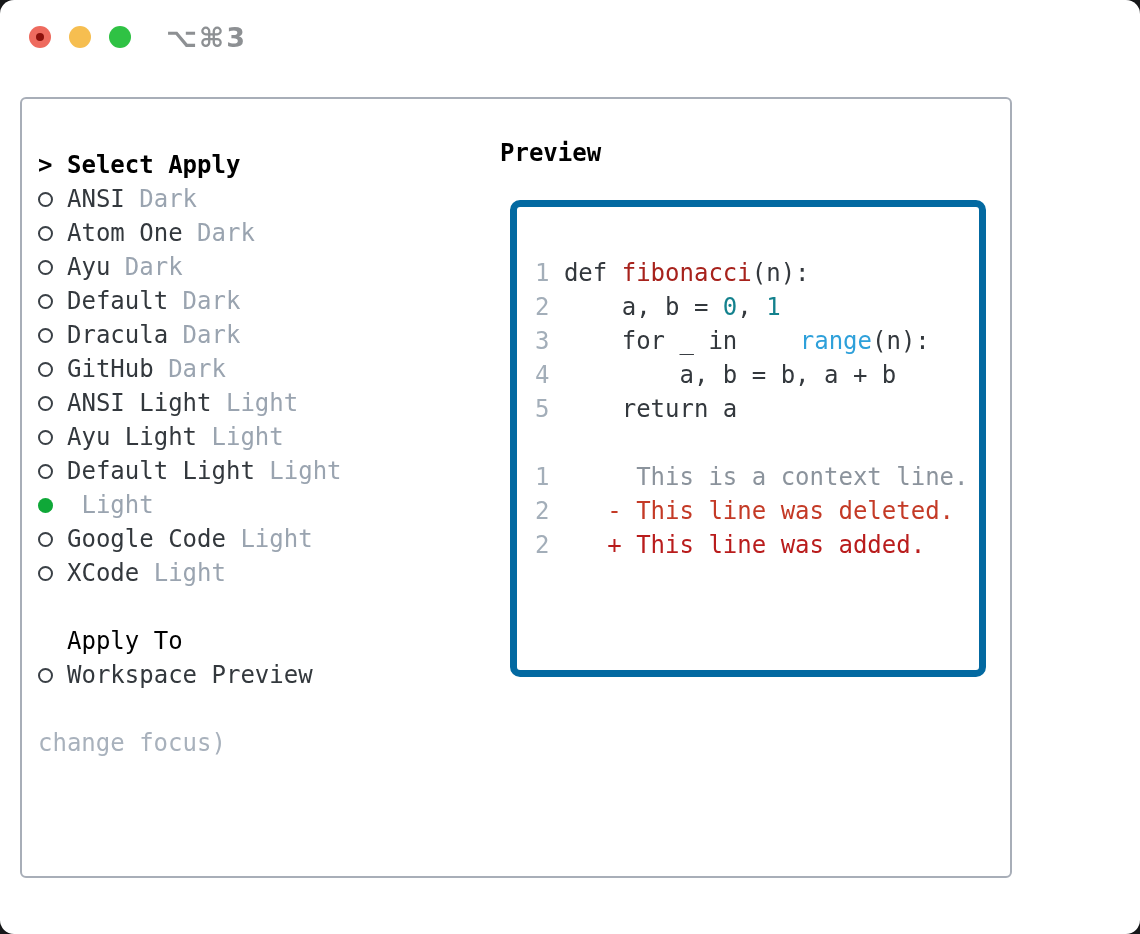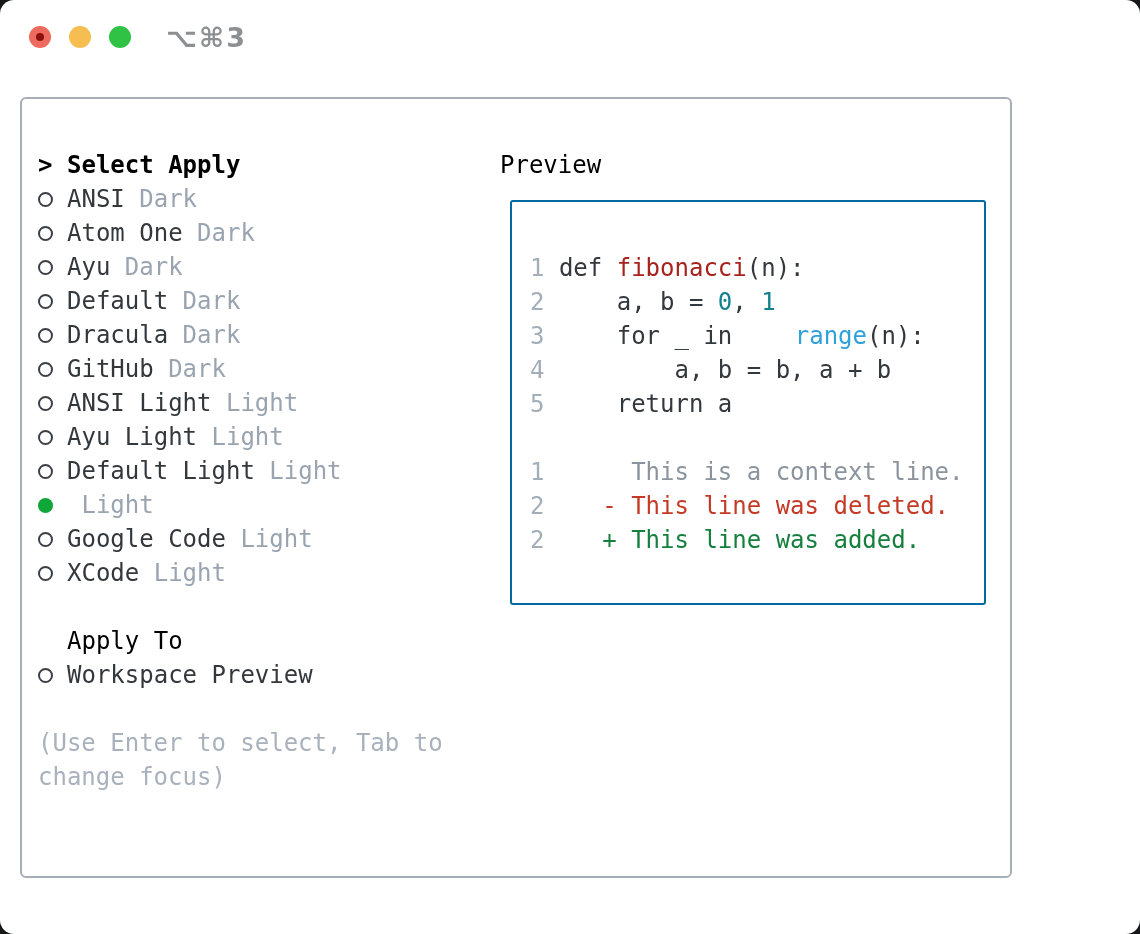--- a/index.html
+++ b/index.html
@@ -51,44 +51,44 @@
   .radio.on { border: none; background: #0fa838; }
   .hdr { font-weight: bold; color: #000000; }
   .subhdr { color: #000000; }
   .item-label { color: #33383d; }
   .sel .item-label { color: #0fa838; }
   .tag { color: #9aa4b0; }
   .spacer { height: 34px; }
   .help { color: #a8b1bc; white-space: pre; height: 34px; line-height: 34px; }
   
   .preview-title {
-    position: absolute; left: 500px; top: 148px;
+    position: absolute; left: 500px; top: 136px;
     height: 34px; line-height: 34px;
-    font-size: 24px; font-weight: normal; color: #000000; text-align: center;
+    font-size: 24px; font-weight: bold; color: #000000; text-align: center;
   }
   .preview-box {
     position: absolute; left: 510px; top: 200px;
-    width: 476px; height: 405px;
-    border: 2px solid #0369a1; border-radius: 3px;
+    width: 476px; height: 477px;
+    border: 7px solid #0369a1; border-radius: 10px;
     box-sizing: border-box; background: #ffffff;
     overflow: hidden;
   }
   .code {
     position: absolute; left: 18px; top: 49px;
     font-size: 24px; line-height: 34px; white-space: pre;
   }
   .code-line { height: 34px; }
   .ln      { color: #a3aeb9; }
   .t-plain { color: #33383d; }
   .t-func  { color: #a7221c; }
   .t-num   { color: #13818d; }
   .t-builtin { color: #2ea0da; margin-left: 48px; }
   .t-ctx   { color: #8b939c; }
   .t-del   { color: #c43a26; }
-  .t-add   { color: #15803d; }
+  .t-add   { color: #b91c1c; }
 </style>
 </head>
 <body>
 
 <div class="window">
 
   <div class="traffic red"></div>
   <div class="traffic yellow"></div>
   <div class="traffic green"></div>
   <div class="win-title">⌥⌘3</div>
@@ -116,21 +116,20 @@
       </div>
     <div class="spacer"></div>
     <div class="row">
       <span class="marker"></span>
       <span class="subhdr">Apply To</span>
     </div>
     <div id="apply-list">
         <div class="row"><span class="marker"><span class="radio"></span></span><span class="item-label">Workspace Preview</span></div>
       </div>
     <div class="spacer"></div>
-    <div class="help">(Use Enter to select, Tab to</div>
     <div class="help">change focus)</div>
   </div>
 
   <div class="preview-title">Preview</div>
   <div class="preview-box">
     <div class="code" id="code"><div class="code-line"><span class="ln">1 </span><span class="t-plain">def </span><span class="t-func">fibonacci</span><span class="t-plain">(n):</span></div><div class="code-line"><span class="ln">2 </span><span class="t-plain">    a, b = </span><span class="t-num">0</span><span class="t-plain">, </span><span class="t-num">1</span></div><div class="code-line"><span class="ln">3 </span><span class="t-plain">    for _ in </span><span class="t-builtin">range</span><span class="t-plain">(n):</span></div><div class="code-line"><span class="ln">4 </span><span class="t-plain">        a, b = b, a + b</span></div><div class="code-line"><span class="ln">5 </span><span class="t-plain">    return a</span></div><div class="code-line"><span class="ln">  </span></div><div class="code-line"><span class="ln">1 </span><span class="t-ctx">     This is a context line.</span></div><div class="code-line"><span class="ln">2 </span><span class="t-del">   - This line was deleted.</span></div><div class="code-line"><span class="ln">2 </span><span class="t-add">   + This line was added.</span></div></div>
   </div>
 
 </div>
 

